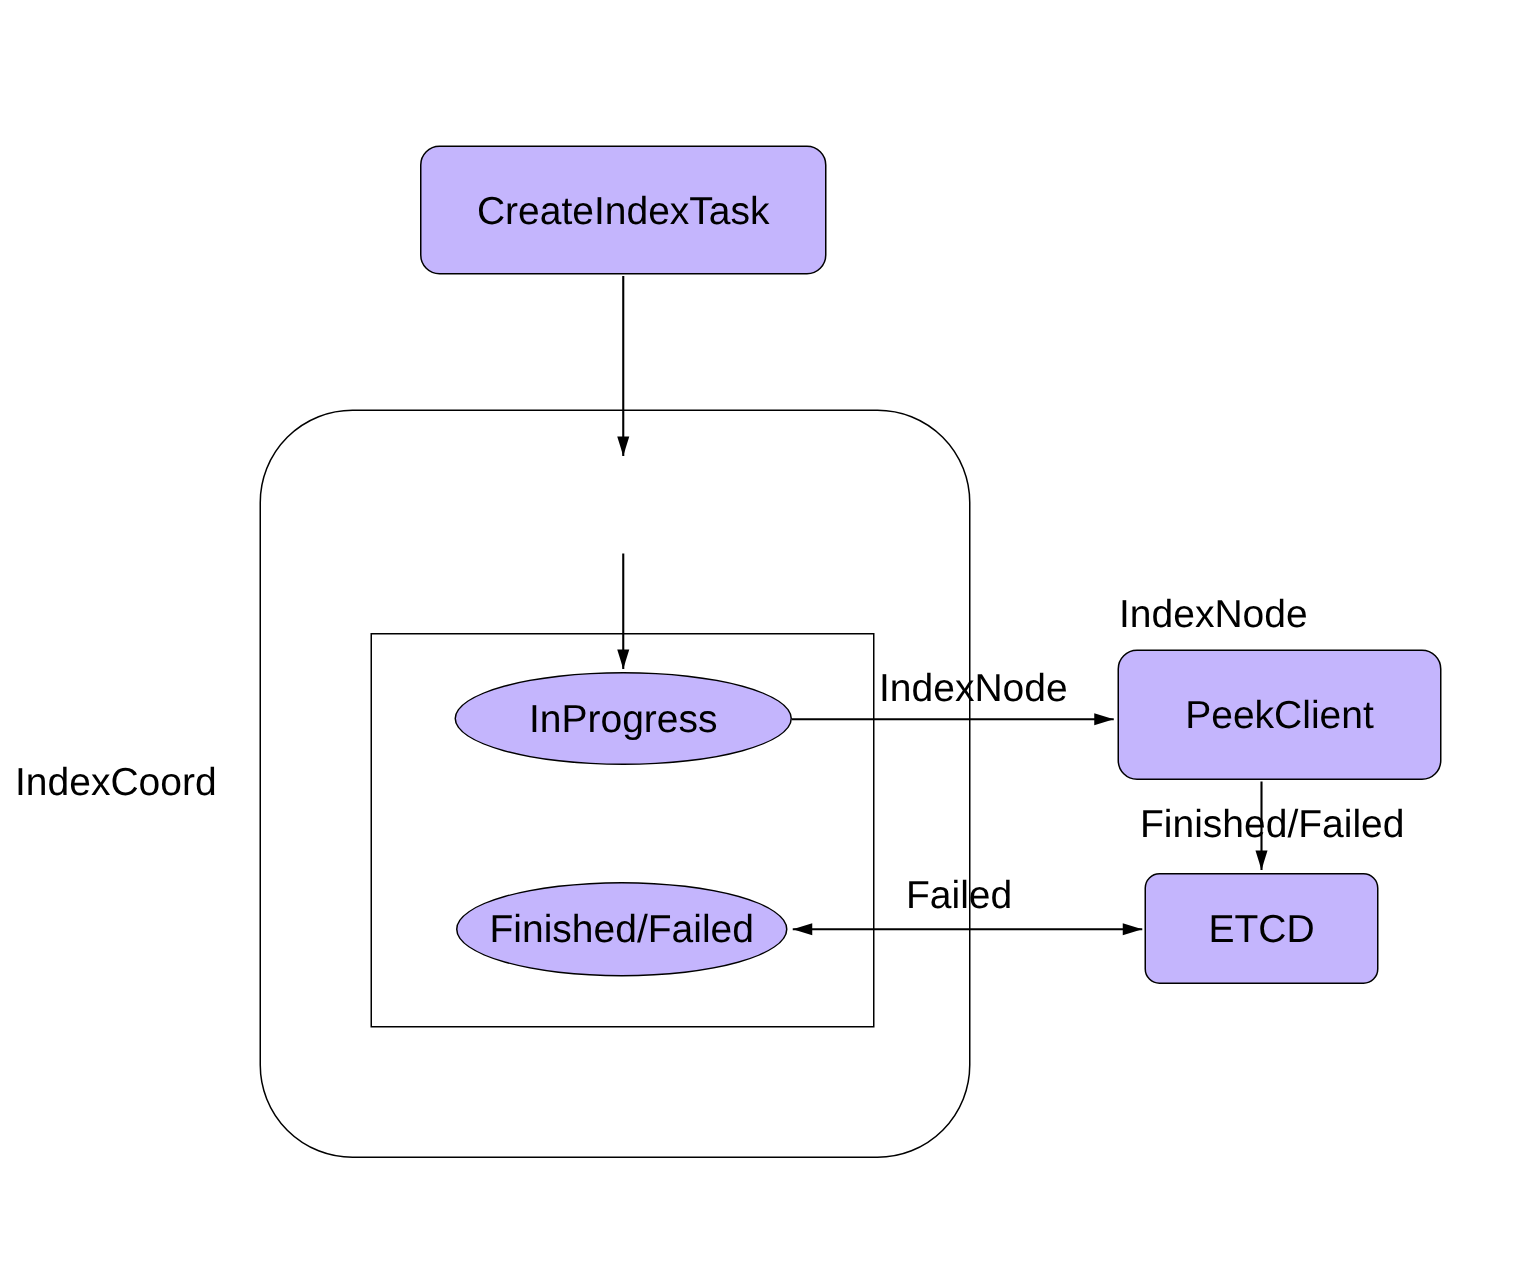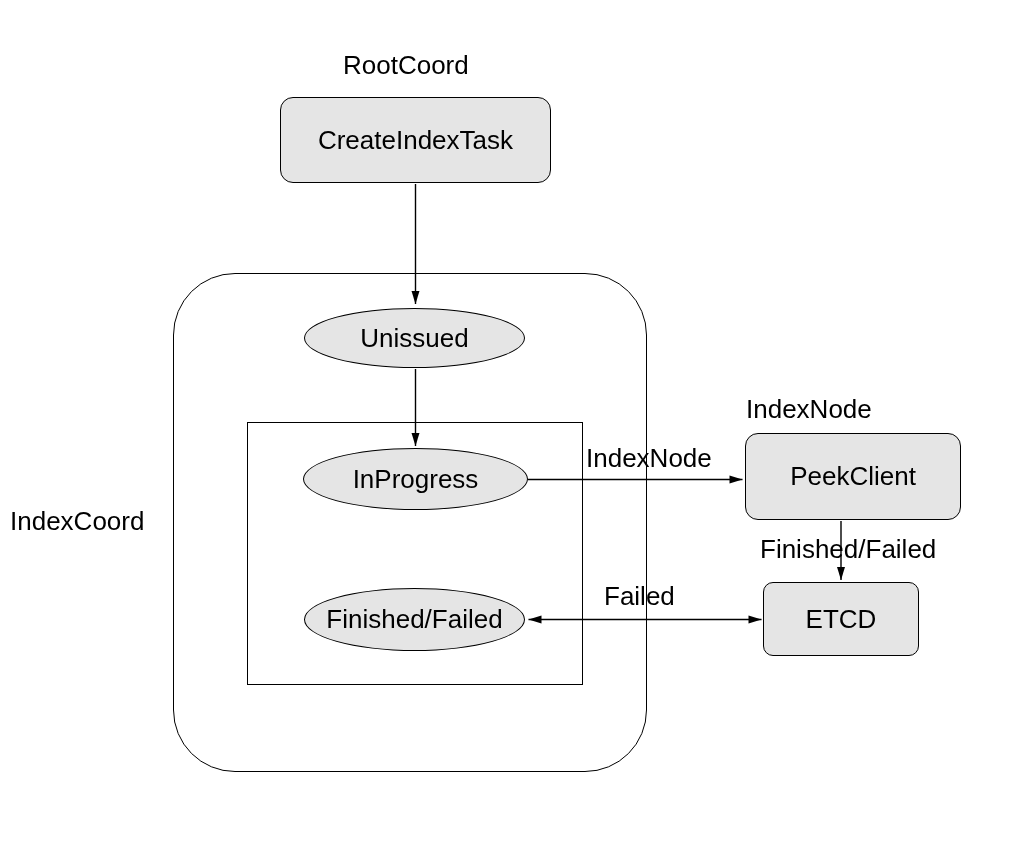--- a/index.html
+++ b/index.html
@@ -41,21 +41,21 @@
     top: 422px;
     width: 336px;
     height: 263px;
     border: 1.4px solid #000000;
     background: transparent;
     box-sizing: border-box;
   }
   .node {
     position: absolute;
     border: 1.4px solid #000000;
-    background: #e5e5e5;
+    background: #c4b5fd;
     box-sizing: border-box;
     display: flex;
     align-items: center;
     justify-content: center;
     font-size: 26px;
     white-space: nowrap;
   }
   .node-rounded { border-radius: 13px; }
   .node-ellipse { border-radius: 50%; }
   #create-index-task { left: 280px; top: 97px;  width: 271px; height: 86px; }
@@ -97,41 +97,37 @@
     <path d="M415.5 369 L415.5 446" stroke="#000000" stroke-width="1.4" fill="none" marker-end="url(#arrow)"></path>
     <path d="M528 479.5 L742.5 479.5" stroke="#000000" stroke-width="1.4" fill="none" marker-end="url(#arrow)"></path>
     <path d="M841 521 L841 580" stroke="#000000" stroke-width="1.4" fill="none" marker-end="url(#arrow)"></path>
     <path d="M528.5 619.5 L761.5 619.5" stroke="#000000" stroke-width="1.4" fill="none" marker-start="url(#arrow)" marker-end="url(#arrow)"></path>
   </svg>
 
   <div id="create-index-task" class="node node-rounded">
     <span>CreateIndexTask</span>
   </div>
 
-  <div id="unissued" class="node node-ellipse">
-    <span>Unissued</span>
-  </div>
 
   <div id="in-progress" class="node node-ellipse">
     <span>InProgress</span>
   </div>
 
   <div id="finished-failed" class="node node-ellipse">
     <span>Finished/Failed</span>
   </div>
 
   <div id="execute-task" class="node node-rounded">
     <span>PeekClient</span>
   </div>
 
   <div id="etcd" class="node">
     <span>ETCD</span>
   </div>
 
-  <div id="root-coord-label" class="free-label">RootCoord</div>
 
   <div id="index-node-label" class="free-label">IndexNode</div>
 
   <div id="index-coord-label" class="free-label">IndexCoord</div>
 
 
   <div id="peek-client-label" class="free-label">IndexNode</div>
 
   <div id="watch-label" class="free-label">Failed</div>
 

